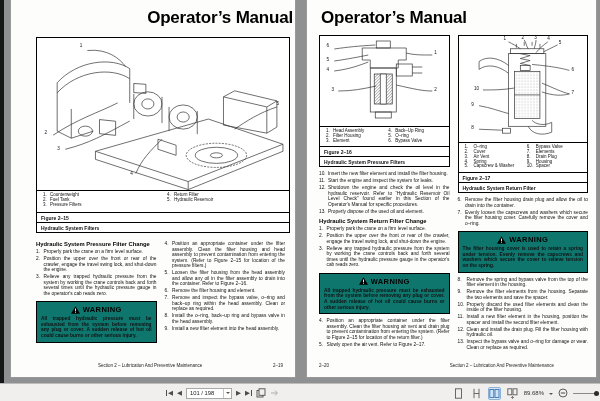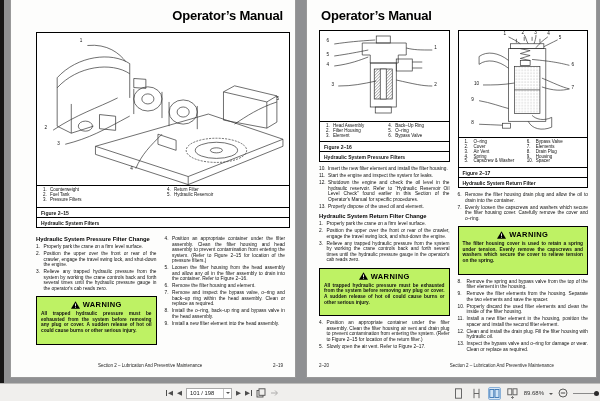--- a/index.html
+++ b/index.html
@@ -3,21 +3,21 @@
 <meta charset="utf-8">
 <style>
   html,body{margin:0;padding:0;}
   body{width:600px;height:401px;background:#8f9092;overflow:hidden;
        font-family:"Liberation Sans", sans-serif;position:relative;}
   .edge-strip{position:absolute;left:0;top:0;width:4px;height:401px;background:#161616;}
   .page{position:absolute;top:0;height:378px;background:#fdfdfc;border:1px solid #999;
         border-top:none;box-sizing:border-box;overflow:hidden;color:#111;}
   .page-left{left:10px;width:286px;}
   .page-right{left:306px;width:291px;}
-  .ptitle{font-size:13px;font-weight:bold;margin:8px 12px 0 14px;letter-spacing:-0.2px;color:#000;}
+  .ptitle{font-size:17px;font-weight:bold;margin:8px 2px 0 14px;letter-spacing:-0.2px;color:#000;}
   .ptitle.right{text-align:right;}
   .figbox{border:1px solid #000;background:#fff;}
   .fb215{margin:9px 5px 0 25px;}
   .figart{position:relative;}
   .figart svg{display:block;width:100%;height:100%;}
   .art215{height:152px;}
   .art216{height:90px;}
   .art217{height:106px;}
   .co{position:absolute;font-size:4.6px;color:#111;line-height:1;}
   .leg{border-top:1px solid #000;padding:2px 4px 2px 6px;column-gap:6px;}
@@ -31,21 +31,21 @@
   .fcl{font-size:5px;font-weight:bold;padding:1.5px 4px;}
   .fct{border-top:1px solid #000;}
   .cols{display:flex;gap:8px;margin:6px 10px 0 25px;}
   .page-right .cols{margin:7px 8px 0 12px;}
   .col{flex:1;min-width:0;}
   .shead{font-size:5.8px;font-weight:bold;margin:2px 0 2px 0;color:#000;}
   .steps{margin-top:1px;}
   .step{display:flex;font-size:4.8px;line-height:1.15;margin-bottom:1.5px;}
   .sn{width:7.5px;flex:none;}
   .st{flex:1;text-align:justify;}
-  .warn{border:1.2px solid #000;margin-top:5px;padding:2px 4px 10px 4px;background:#bef264;}
+  .warn{border:1.2px solid #000;margin-top:5px;padding:2px 4px 3px 4px;background:#0f766e;}
   .whead{display:flex;align-items:center;justify-content:center;gap:3px;margin:1px 0 2px 0;}
   .whead span{font-size:7.5px;font-weight:bold;letter-spacing:.4px;color:#000;}
   .wtri{width:9px;height:8px;}
   .wtext{margin:0;font-size:4.8px;font-weight:bold;line-height:1.18;text-align:justify;}
   .pfoot{position:absolute;bottom:9px;left:25px;right:12px;display:flex;
          justify-content:space-between;font-size:4.5px;color:#222;}
   .page-right .pfoot{left:12px;right:14px;}
   .fsec.ind{margin-left:62px;}
   .fsec.rind{margin-right:28px;}
   

